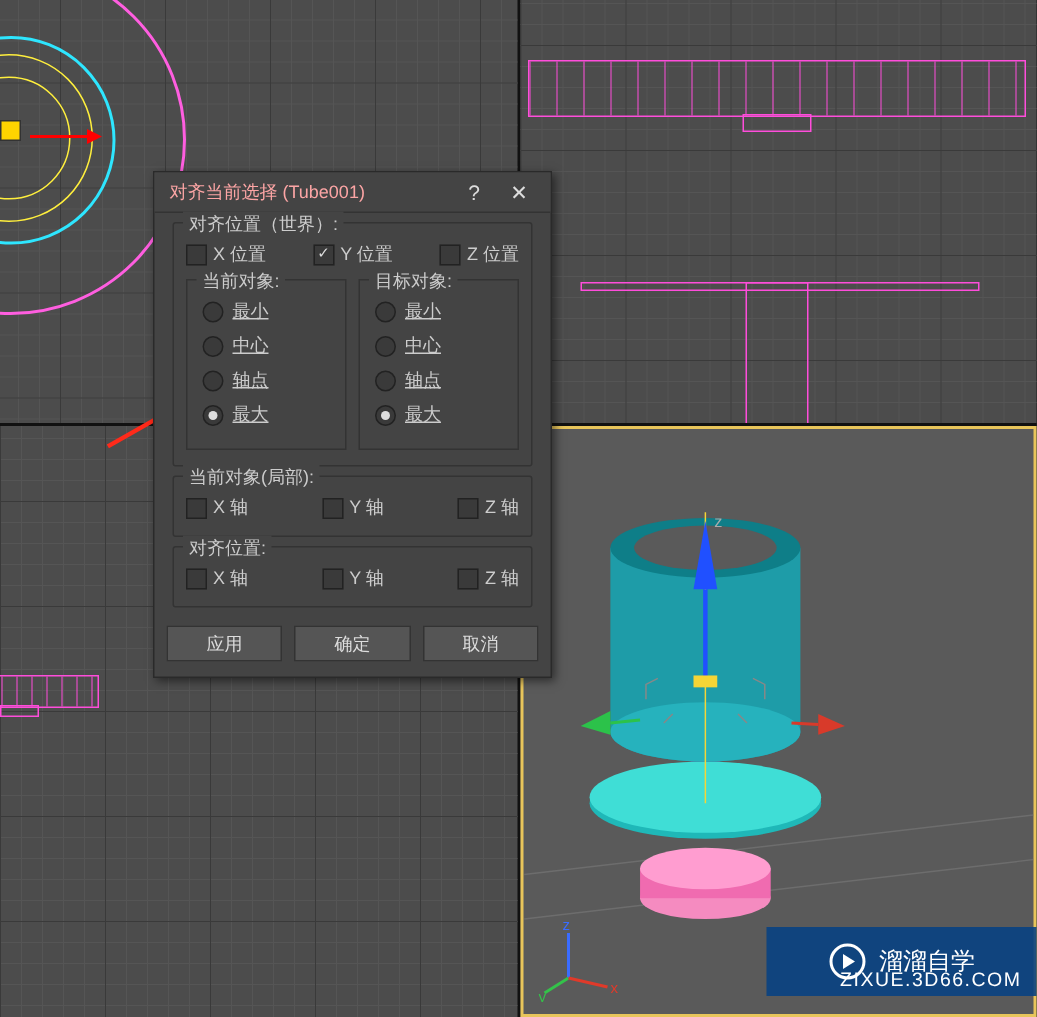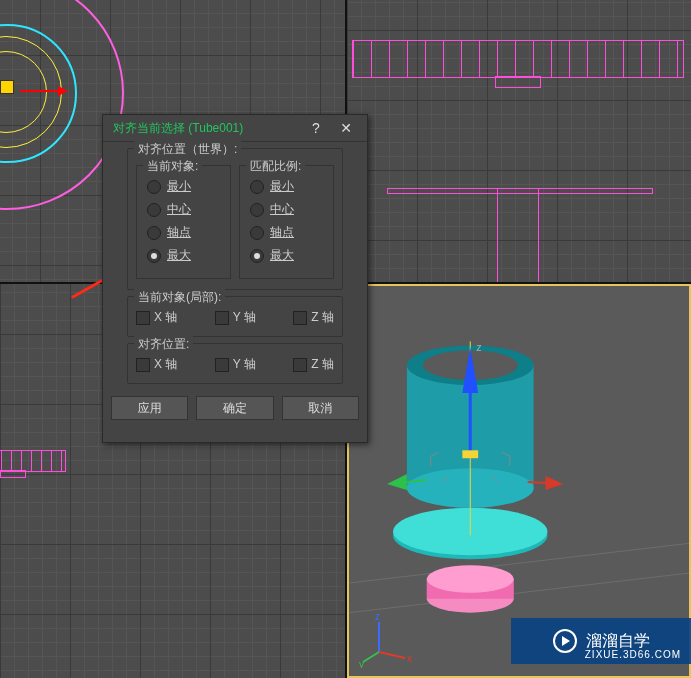--- a/index.html
+++ b/index.html
@@ -110,31 +110,31 @@
     z-index: 10;
   }
   .titlebar {
     height: 26px;
     display: flex;
     align-items: center;
     padding: 0 6px 0 10px;
     background: #444;
     border-bottom: 1px solid #333;
   }
-  .titlebar .title { flex:1; color:#22c55e; }
+  .titlebar .title { flex:1; color:#fca5a5; }
   .titlebar .tbtn {
     width: 30px; height: 22px;
     display:flex; align-items:center; justify-content:center;
     color:#ddd;
     cursor:pointer;
     font-size: 14px;
   }
 
   .group {
-    margin: 6px 24px;
+    margin: 6px 12px;
     border: 1px solid #333;
     border-radius: 2px;
     padding: 8px 8px 10px 8px;
     position: relative;
   }
   .group-label {
     position: absolute;
     top: -8px; left: 6px;
     background: #444;
     padding: 0 4px;
@@ -185,21 +185,21 @@
     display:flex; align-items:center; justify-content:center;
   }
   .radio.selected .dot::after {
     content:'';
     width:6px;height:6px;border-radius:50%;
     background:#ddd;
   }
   .buttons {
     display:flex;
     gap:8px;
-    padding: 6px 8px 22px 8px;
+    padding: 6px 8px 10px 8px;
   }
   .btn {
     flex:1;
     height:22px;
     background:#555;
     border:1px solid #333;
     color:#ddd;
     display:flex; align-items:center; justify-content:center;
     cursor:pointer;
   }
@@ -221,21 +221,21 @@
     width:180px; height:46px;
     background: rgba(8,65,130,0.9);
     color:#fff;
     display:flex; align-items:center; justify-content:center;
     gap:8px;
     font-size:16px;
     z-index:20;
   }
   .watermark .sub {
     position:absolute; bottom:4px; right:10px;
-    font-size:10px; letter-spacing:1px;
+    font-size:13px; letter-spacing:1px;
   }
 
   
   .scene {
     position:absolute;
     left: 0; top: 0;
     width:100%; height:100%;
   }
 </style>
 </head>
@@ -329,20 +329,34 @@
 
 <div class="dialog">
   <div class="titlebar">
     <span class="title">对齐当前选择 (Tube001)</span>
     <div class="tbtn">?</div>
     <div class="tbtn">✕</div>
   </div>
 
   <div class="group">
     <div class="group-label">对齐位置（世界）:</div>
+    <div class="row checks">
+      <label class="chk">
+        <span class="box"></span>
+        <span>X 位置</span>
+      </label>
+      <label class="chk checked">
+        <span class="box"></span>
+        <span>Y 位置</span>
+      </label>
+      <label class="chk">
+        <span class="box"></span>
+        <span>Z 位置</span>
+      </label>
+    </div>
 
     <div class="row" style="gap:8px;">
       <div class="subgroup">
         <div class="subgroup-label">当前对象:</div>
         <div class="radio">
             <span class="dot"></span>
             <span>最小</span>
           </div>
         <div class="radio">
             <span class="dot"></span>
@@ -351,21 +365,21 @@
         <div class="radio">
             <span class="dot"></span>
             <span>轴点</span>
           </div>
         <div class="radio selected">
             <span class="dot"></span>
             <span>最大</span>
           </div>
       </div>
       <div class="subgroup">
-        <div class="subgroup-label">匹配比例:</div>
+        <div class="subgroup-label">目标对象:</div>
         <div class="radio">
             <span class="dot"></span>
             <span>最小</span>
           </div>
         <div class="radio">
             <span class="dot"></span>
             <span>中心</span>
           </div>
         <div class="radio">
             <span class="dot"></span>

